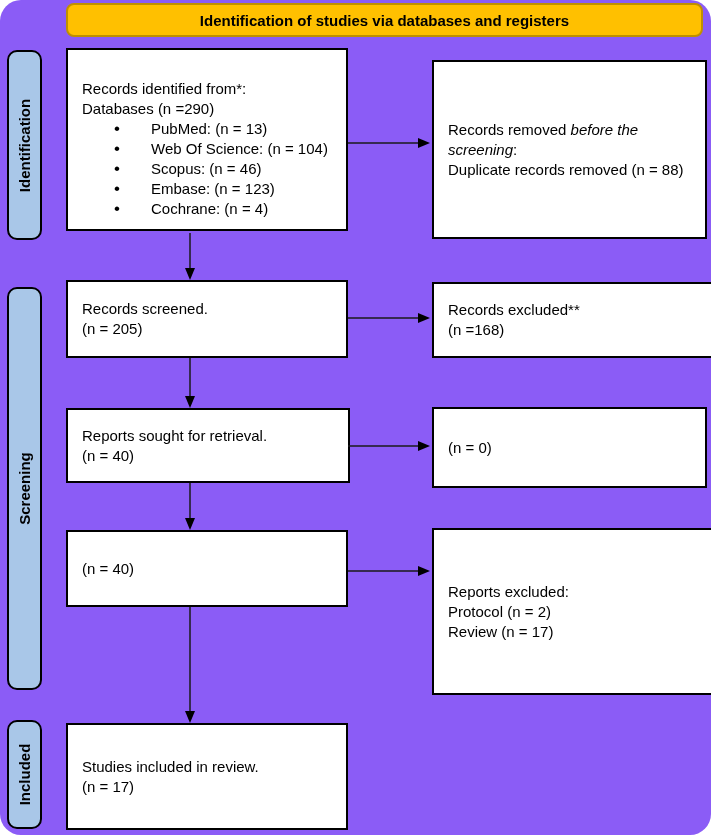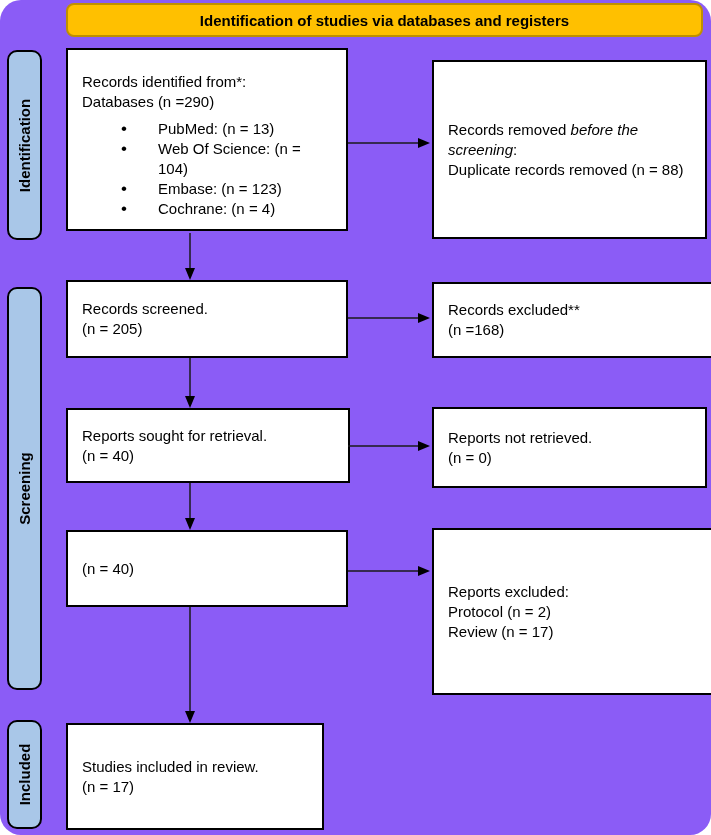--- a/index.html
+++ b/index.html
@@ -62,23 +62,23 @@
   }
   .box .inner.top { justify-content: center; padding-top: 18px; }
   #box-records-identified   { left: 66px;  top: 48px;  width: 282px; height: 183px; }
   #box-records-removed      { left: 432px; top: 60px;  width: 275px; height: 179px; }
   #box-records-screened     { left: 66px;  top: 280px; width: 282px; height: 78px; }
   #box-records-excluded     { left: 432px; top: 282px; width: 298px; height: 76px; }
   #box-reports-sought       { left: 66px;  top: 408px; width: 284px; height: 75px; }
   #box-reports-not-retrieved{ left: 432px; top: 407px; width: 275px; height: 81px; }
   #box-reports-assessed     { left: 66px;  top: 530px; width: 282px; height: 77px; }
   #box-reports-excluded     { left: 432px; top: 528px; width: 316px; height: 167px; }
-  #box-studies-included     { left: 66px;  top: 723px; width: 258px; height: 107px; }
+  #box-studies-included     { left: 66px;  top: 723px; width: 282px; height: 107px; }
   ul.bullets {
-    margin: 7px; padding: 0 0 0 32px;
+    margin: 0; padding: 0 0 0 32px;
     list-style: none;
   }
   ul.bullets li {
     position: relative;
     padding-left: 37px;
   }
   ul.bullets li::before {
     content: "\2022";
     position: absolute;
     left: 0; top: 0;
@@ -110,20 +110,21 @@
     <span>Included</span>
   </div>
 
   <div id="box-records-identified" class="box">
     <div class="inner top">
       <div>Records identified from*:</div>
       <div>Databases (n =290)</div>
       <ul class="bullets">
         <li>PubMed: (n = 13)</li>
         <li>Web Of Science: (n = 104)</li>
+        <li>Scopus: (n = 46)</li>
         <li>Embase: (n = 123)</li>
         <li>Cochrane: (n = 4)</li>
       </ul>
     </div>
   </div>
 
   <div id="box-records-removed" class="box">
     <div class="inner">
       <div><span>Records removed </span><em>before the screening</em><span>:</span></div>
       <div>Duplicate records removed (n = 88)</div>
@@ -146,21 +147,20 @@
 
   <div id="box-reports-sought" class="box">
     <div class="inner">
       <div>Reports sought for retrieval.</div>
       <div>(n = 40)</div>
     </div>
   </div>
 
   <div id="box-reports-not-retrieved" class="box">
     <div class="inner">
-      <div>Reports not retrieved.</div>
       <div>(n = 0)</div>
     </div>
   </div>
 
   <div id="box-reports-assessed" class="box">
     <div class="inner">
       <div>(n = 40)</div>
     </div>
   </div>
 

